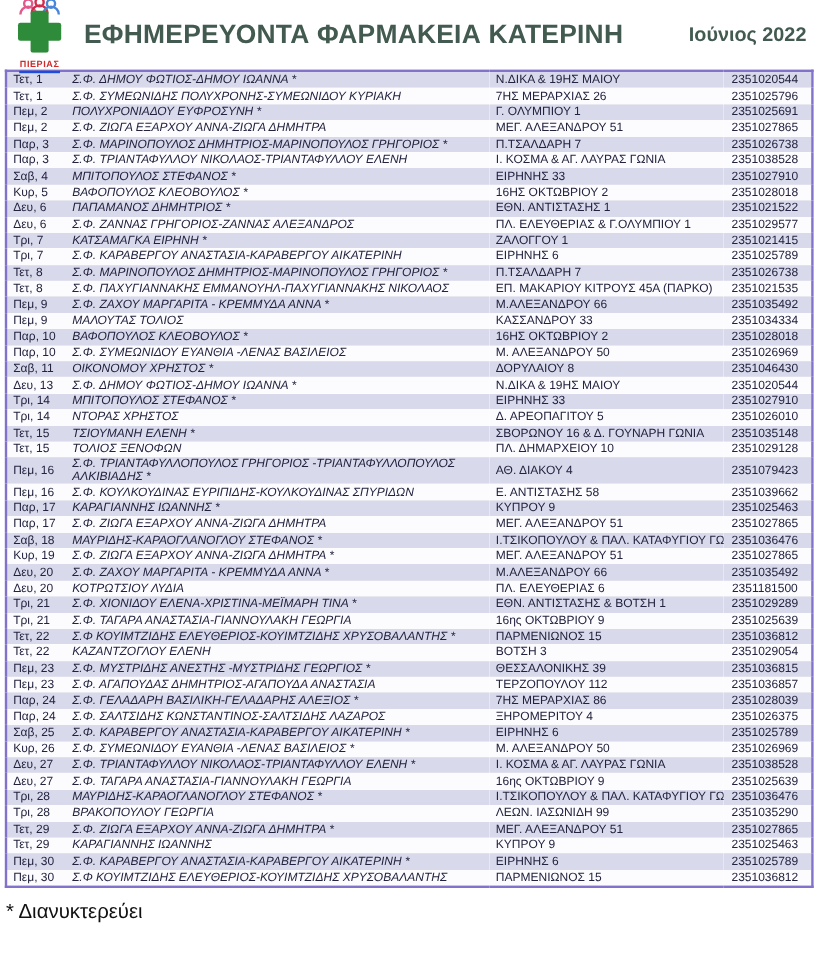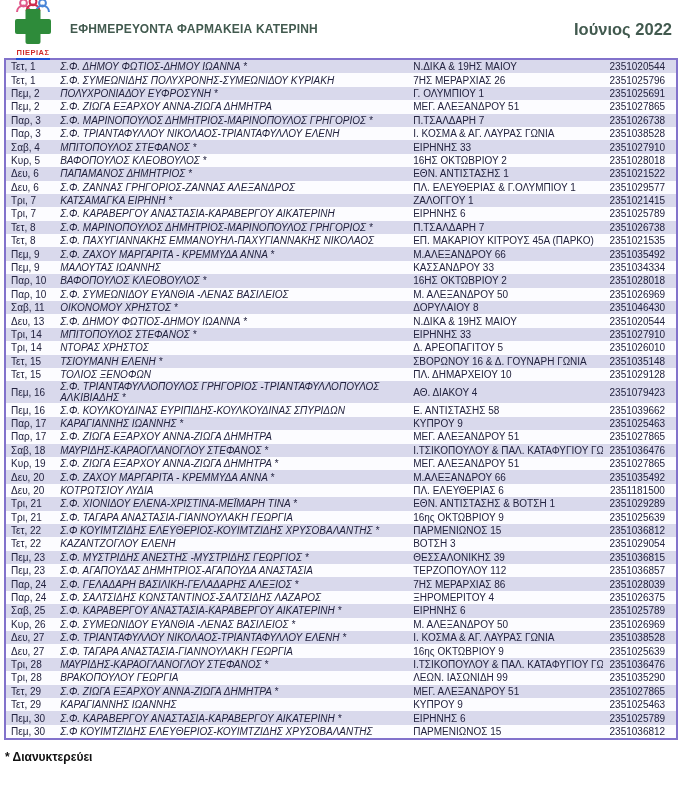--- a/index.html
+++ b/index.html
@@ -22,21 +22,21 @@
     width:50px; flex:0 0 auto;
   }
   .logo-text {
     font-size:7.5px; font-weight:700; color:#d02a2a;
     letter-spacing:0.5px;
     border-bottom:2px solid #1d4ed8;
     padding-bottom:1px; margin-top:1px;
     line-height:8px;
   }
   .title {
-    font-size:12px; font-weight:700; color:#425a4f;
+    font-size:22px; font-weight:700; color:#425a4f;
     margin-left:12px; letter-spacing:0.2px;
   }
   .month {
     margin-left:auto; font-size:16.5px; font-weight:700; color:#425a4f;
     padding-right:2px;
   }
   
   .duty-table {
     margin:2px 4px 0 4px;
     width:674px;
@@ -51,21 +51,21 @@
     height:13.4px; padding:0 3px; vertical-align:middle;
     overflow:hidden;
   }
   td.c-day   { padding-left:5px; white-space:nowrap; }
   td.c-name  { padding-left:5px;font-style:italic; }
   td.c-addr  { padding-left:5px; white-space:nowrap; }
   td.c-phone { text-align:center; padding-right:7px; white-space:nowrap; }
   
   .footnote {
     margin:10px 0 0 5px;
-    font-size:12px; font-weight:700; color:#111111;
+    font-size:17px; font-weight:400; color:#111111;
   }
 </style>
 </head>
 <body>
 
 <div class="page">
 
   <div class="header">
     <div class="logo">
       <span>
@@ -183,21 +183,21 @@
       <td class="c-phone">2351021535</td>
     </tr>
         <tr>
       <td class="c-day">Πεμ, 9</td>
       <td class="c-name">Σ.Φ. ΖΑΧΟΥ ΜΑΡΓΑΡΙΤΑ - ΚΡΕΜΜΥΔΑ ΑΝΝΑ *</td>
       <td class="c-addr">Μ.ΑΛΕΞΑΝΔΡΟΥ 66</td>
       <td class="c-phone">2351035492</td>
     </tr>
         <tr>
       <td class="c-day">Πεμ, 9</td>
-      <td class="c-name">ΜΑΛΟΥΤΑΣ ΙΩΑΝΝΗΣ</td>
+      <td class="c-name">ΜΑΛΟΥΤΑΣ ΤΟΛΙΟΣ</td>
       <td class="c-addr">ΚΑΣΣΑΝΔΡΟΥ 33</td>
       <td class="c-phone">2351034334</td>
     </tr>
         <tr>
       <td class="c-day">Παρ, 10</td>
       <td class="c-name">ΒΑΦΟΠΟΥΛΟΣ ΚΛΕΟΒΟΥΛΟΣ *</td>
       <td class="c-addr">16ΗΣ ΟΚΤΩΒΡΙΟΥ 2</td>
       <td class="c-phone">2351028018</td>
     </tr>
         <tr>

